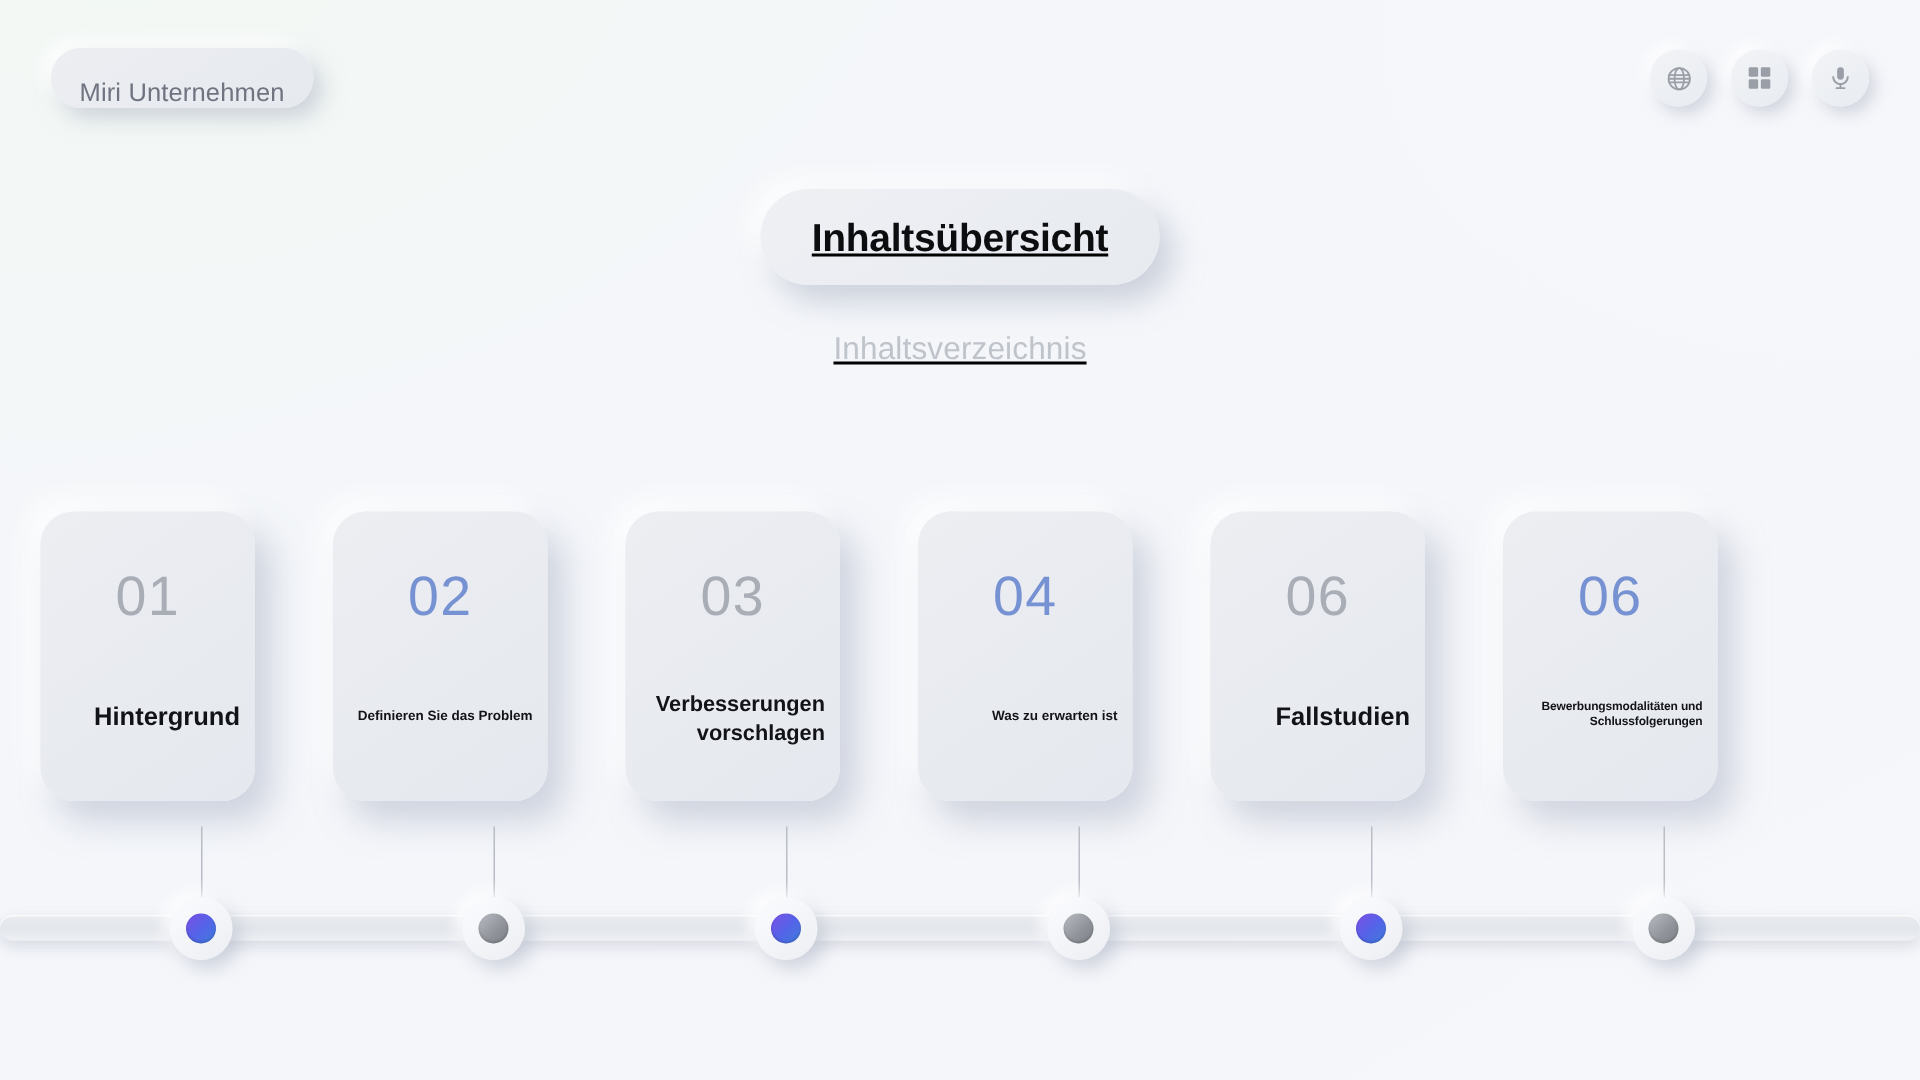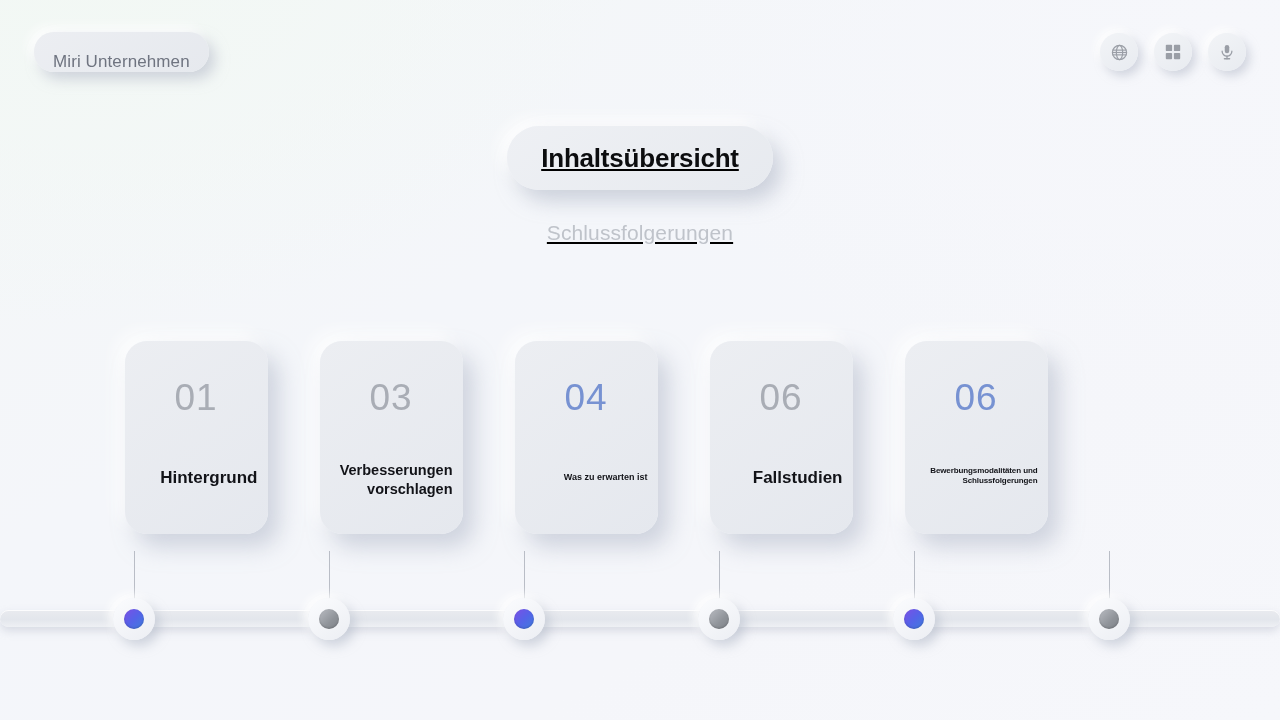--- a/index.html
+++ b/index.html
@@ -207,27 +207,31 @@
       </span>
     </button>
 
   </div>
 </div>
 
 <div class="headline">
   <div class="title-pill">
     <span>Inhaltsübersicht</span>
   </div>
-  <div class="subtitle">Schlussfolgerungen</div>
+  <div class="subtitle">Inhaltsverzeichnis</div>
 </div>
 
 <div class="cards">
     <div class="card">
       <div class="num gray">01</div>
       <div class="label sz-lg">Hintergrund</div>
+    </div>
+    <div class="card">
+      <div class="num blue">02</div>
+      <div class="label sz-sm">Definieren Sie das Problem</div>
     </div>
     <div class="card">
       <div class="num gray">03</div>
       <div class="label sz-md">Verbesserungen vorschlagen</div>
     </div>
     <div class="card">
       <div class="num blue">04</div>
       <div class="label sz-sm">Was zu erwarten ist</div>
     </div>
     <div class="card">

